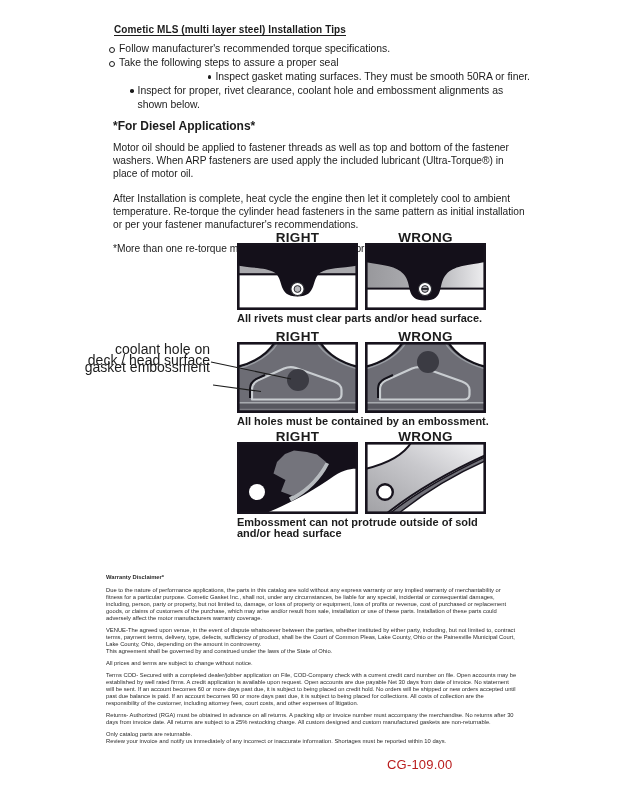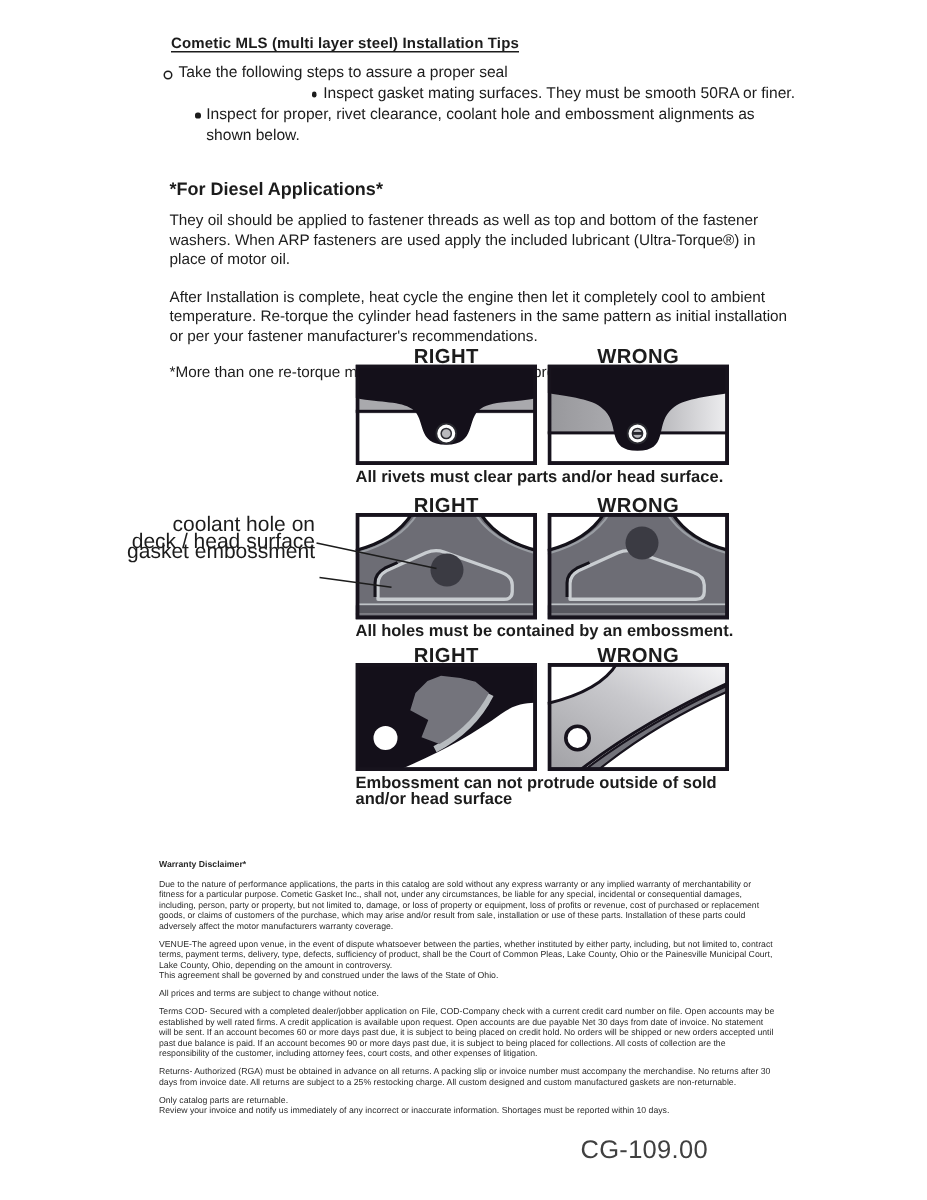--- a/index.html
+++ b/index.html
@@ -39,48 +39,52 @@
   .caption.two-line { line-height:10.5px; }
   .fig-label { position:absolute; left:0; width:210px; text-align:right; font-size:14px; line-height:10.5px; }
   .leader-overlay { position:absolute; inset:0; pointer-events:none; }
 
   
   .disclaimer { position:absolute; top:574px; left:106px; width:412px; font-size:5.8px; line-height:7px; color:#2b2b2b; }
   .disclaimer .dh { font-weight:bold; margin:0 0 6px 0; }
   .disclaimer p { margin:0 0 5px 0; }
   .disclaimer p.tight { margin:0; }
 
-  .footer { position:absolute; top:757px; left:387px; font-size:17px; color:#404040; letter-spacing:.2px; }
+  .footer { position:absolute; top:757px; left:387px; font-size:13px; color:#b91c1c; letter-spacing:.2px; }
 </style>
 </head>
 <body>
 
 <div class="page">
 
   <div class="head">
     <h1 class="title">Cometic MLS (multi layer steel) Installation Tips</h1>
     <div class="bullets">
       <div class="b-row">
         <span class="marker"></span>
+        <span>Follow manufacturer's recommended torque specifications.</span>
+      </div>
+      <div class="b-row">
+        <span class="marker"></span>
         <span>Take the following steps to assure a proper seal</span>
       </div>
       <div class="b-row sub">
         <span class="marker"></span>
         <span>Inspect gasket mating surfaces.  They must be smooth 50RA or finer.</span>
       </div>
       <div class="b-row sub">
         <span class="marker"></span>
         <span>Inspect for proper, rivet clearance, coolant hole and embossment alignments as shown below.</span>
       </div>
     </div>
   </div>
 
   <div class="diesel">
     <h2>*For Diesel Applications*</h2>
-    <p>They oil should be applied to fastener threads as well as top and bottom of the fastener washers. When ARP fasteners are used apply the included lubricant (Ultra-Torque®) in place of motor oil.</p>
+    <p>Motor oil should be applied to fastener threads as well as top and bottom of the fastener washers. When ARP fasteners are used apply the included lubricant (Ultra-Torque®) in place of motor oil.</p>
     <p>After Installation is complete, heat cycle the engine then let it completely cool to ambient temperature. Re-torque the cylinder head fasteners in the same pattern as initial installation or per your fastener manufacturer's recommendations.</p>
     <p>*More than one re-torque may be required to achieve proper fastener stretch*</p>
   </div>
 
   <div class="diagrams">
 
     <div class="fig-header" style="left:237px; top:0;">RIGHT</div>
     <div class="fig-header" style="left:365px; top:0;">WRONG</div>
 
     <div class="panel" style="left:237px; top:13px;">

